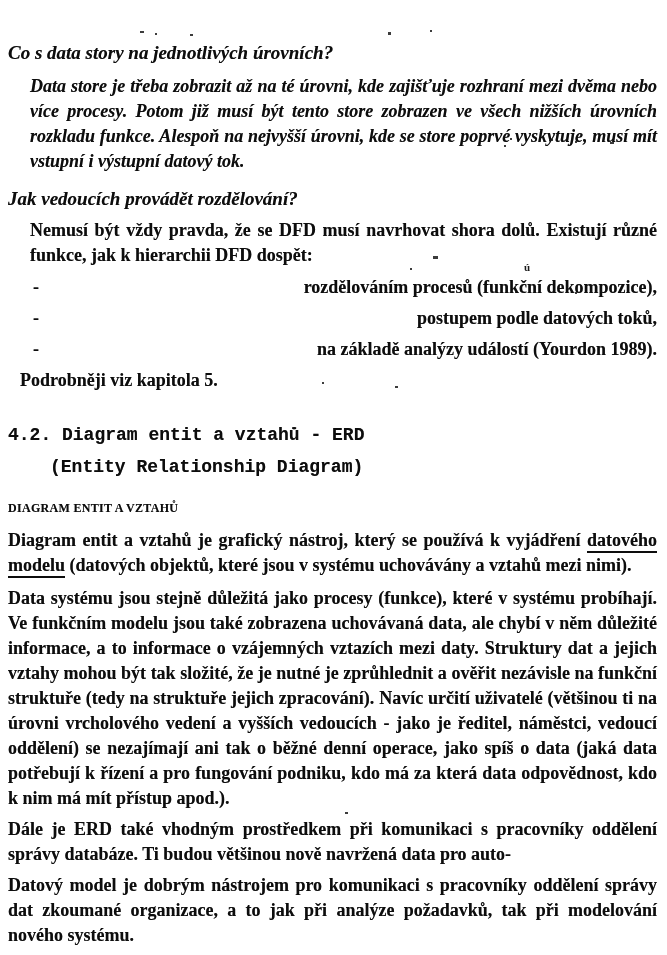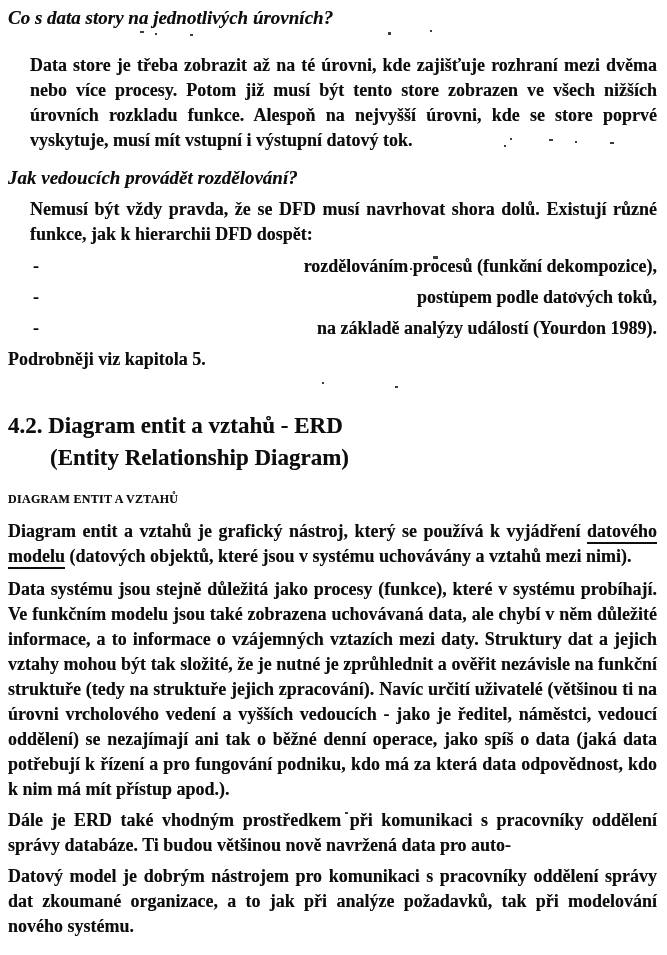--- a/index.html
+++ b/index.html
@@ -23,31 +23,32 @@
     text-shadow: 0 0 0.5px rgba(0,0,0,0.45);
   }
   .page * { margin: 0; padding: 0; }
 
   .q-heading {
     font-size: 19px;
     line-height: 24px;
     font-style: italic;
     font-weight: 700;
     text-align: left;
+    margin-top: 35px;
   }
   .q2 { margin-top: 13px; }
 
   .para {
     text-align: justify;
   }
   .indent {
     margin-left: 22px;
     margin-top: 8px;
   }
-  .a1 { margin-top: 23px; }
+  .a1 { margin-top: 9px; font-style: italic; }
   .a2 { margin-top: 7px; }
 
   .bullets {
     list-style: none;
     margin-top: 7px;
     margin-left: 25px;
   }
   .bullets li {
     display: flex;
     margin-bottom: 6px;
@@ -57,28 +58,30 @@
     flex: 0 0 14px;
   }
   .bullets .btext {
     flex: 1;
     text-align: right;
   }
 
   .note {
     margin-top: 6px;
     text-align: left;
+    margin-left: 12px;
   }
 
   .section-heading {
-    margin-top: 38px;
-    font-size: 23px;
+    margin-top: 26px;
+    font-size: 18px;
     line-height: 32px;
     font-weight: 700;
     text-align: left;
+    font-family: Liberation Mono, monospace;
   }
   .section-heading .line1 { display: block; }
   .section-heading .line2 { display: block; margin-left: 42px; }
 
   .subheading {
     margin-top: 14px;
     font-size: 12px;
     line-height: 23px;
     font-weight: 700;
     letter-spacing: 0.3px;

